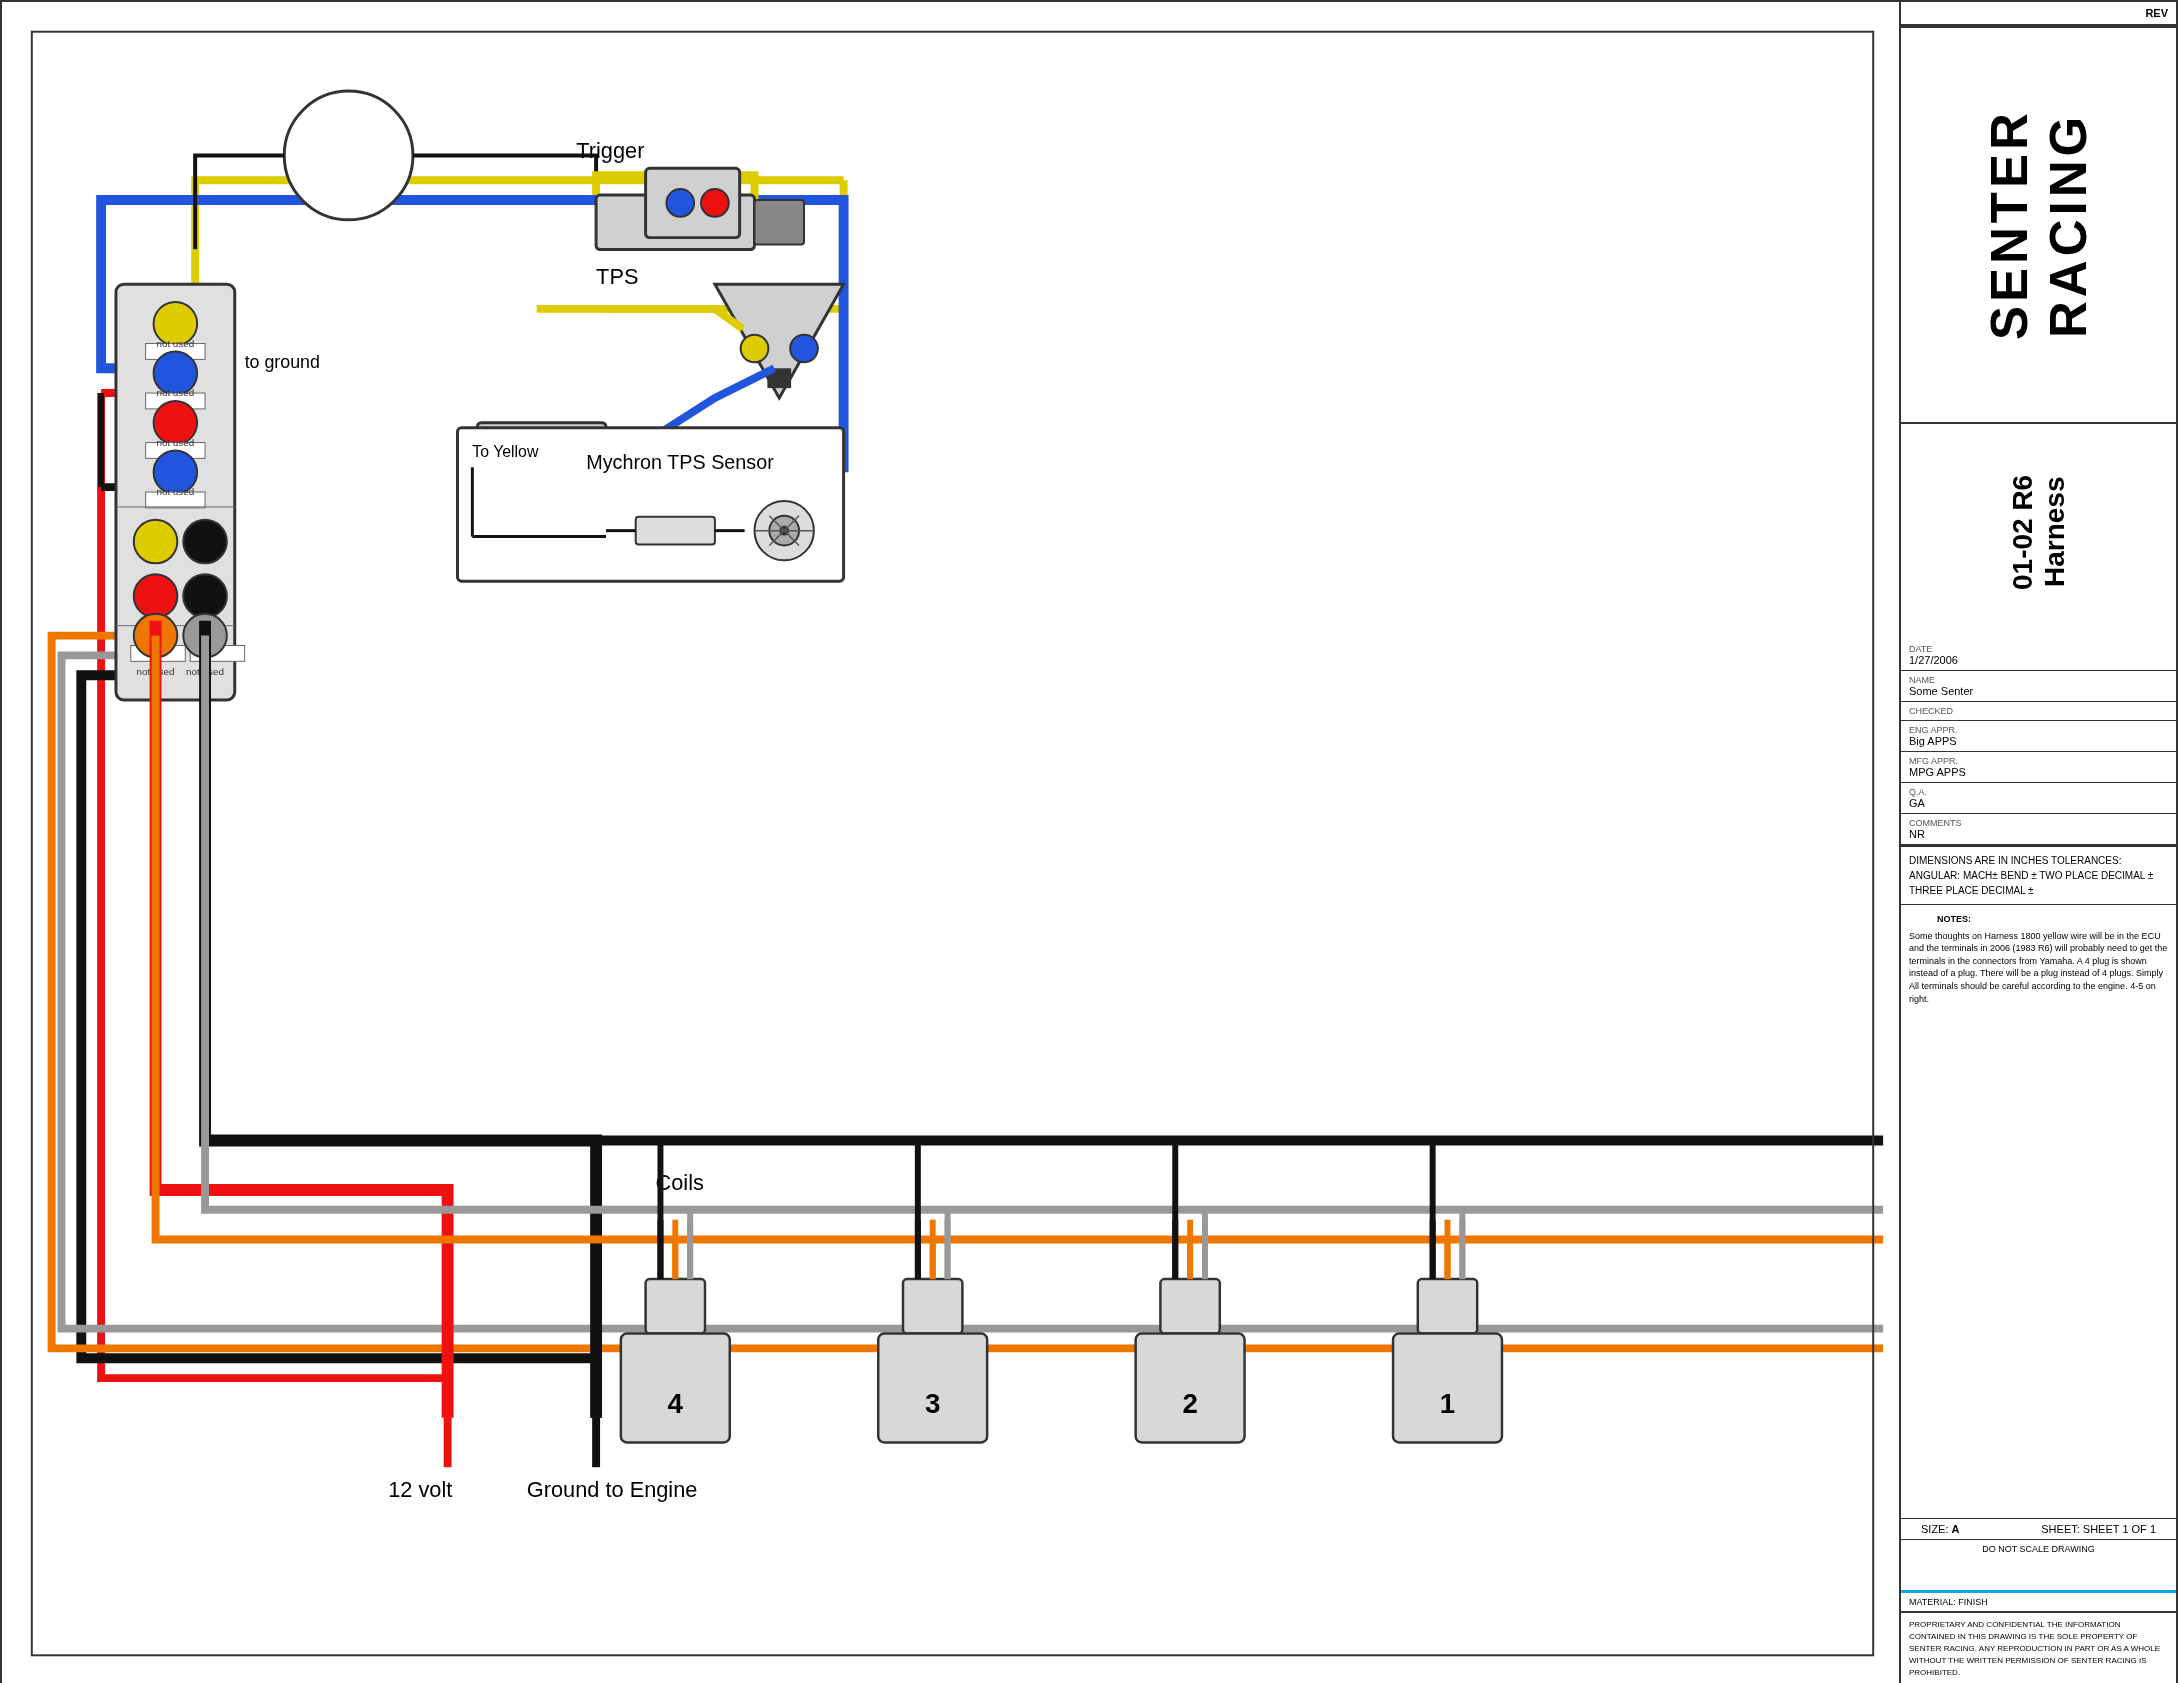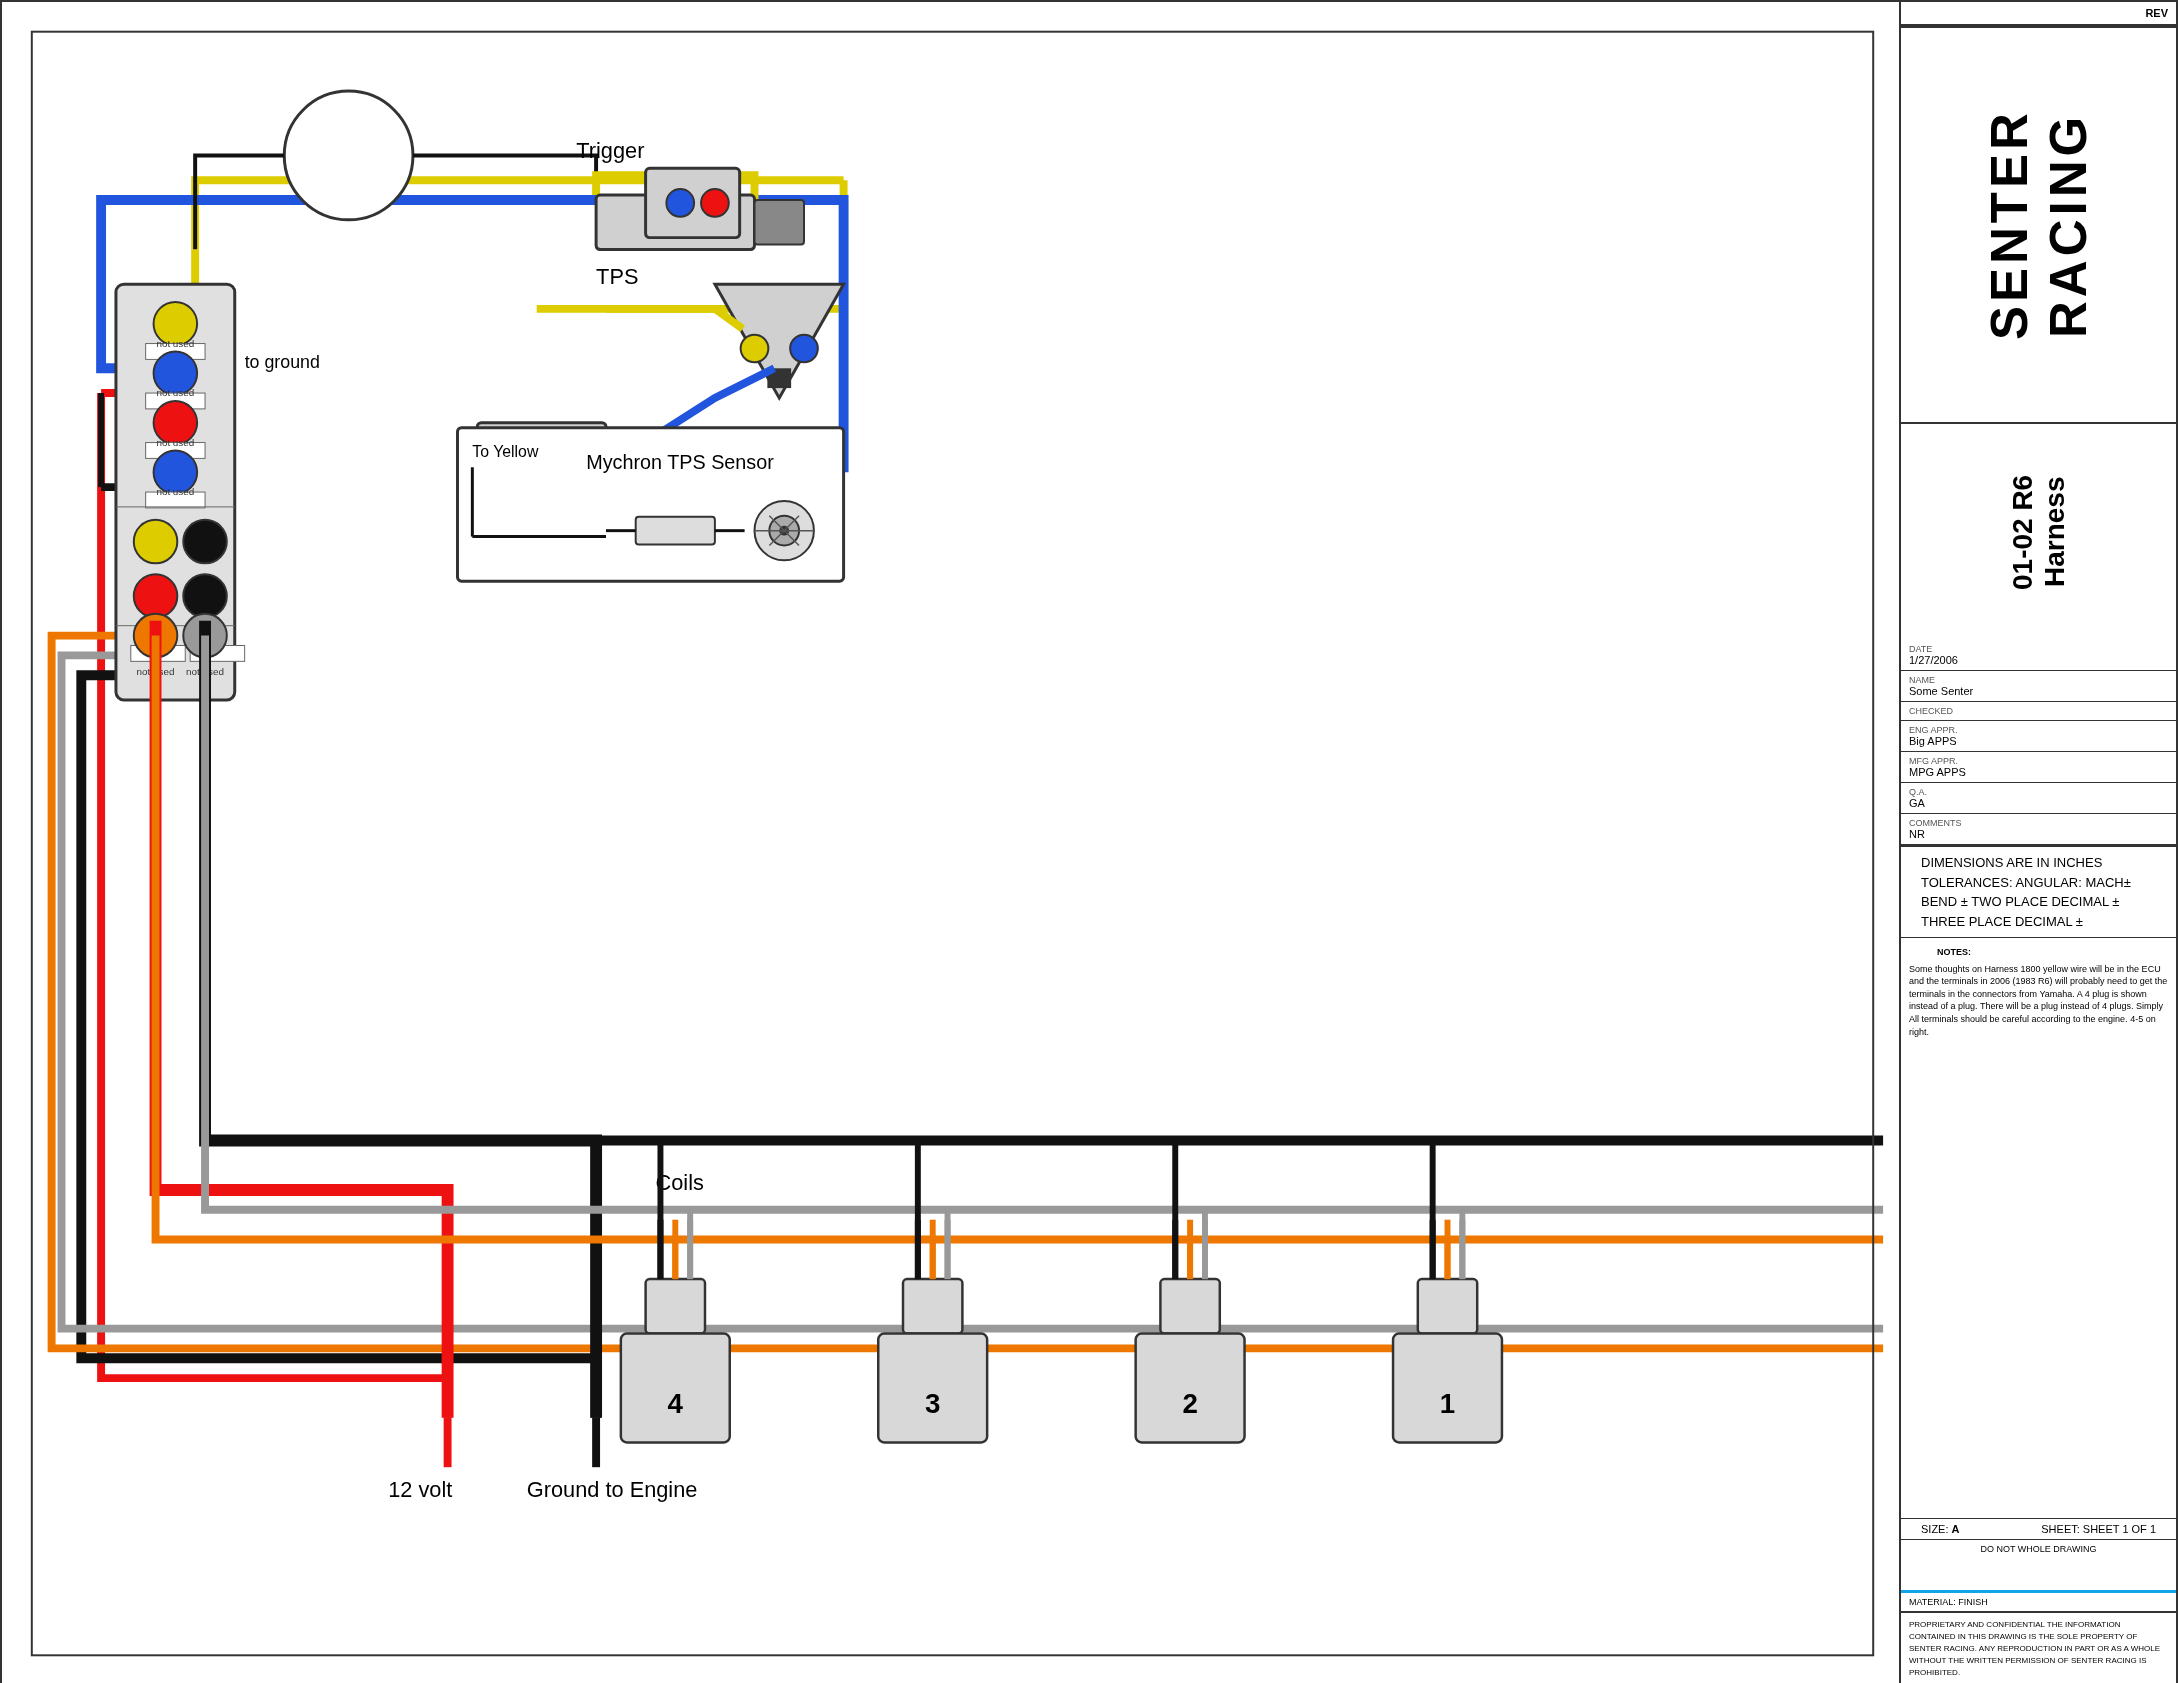--- a/index.html
+++ b/index.html
@@ -365,36 +365,36 @@
         </div>
         <div class="title-row">
           <span class="title-row-label">Q.A.</span>
           <span class="title-row-value">GA</span>
         </div>
         <div class="title-row">
           <span class="title-row-label">COMMENTS</span>
           <span class="title-row-value">NR</span>
         </div>
 
-        <div style="border-top:2px solid #333; padding:6px 20px; font-size:13px; line-height:1.5;">
+        <div style="border-top:2px solid #333; padding:6px 8px; font-size:10px; line-height:1.5;">
           <span>DIMENSIONS ARE IN INCHES TOLERANCES: ANGULAR: MACH± BEND ± TWO PLACE DECIMAL ± THREE PLACE DECIMAL ±</span>
         </div>
 
         <div class="title-notes">
           <div style="font-weight:bold; font-size:9px; margin-bottom:4px;margin-left:28px;">NOTES:</div>
           <span>Some thoughts on Harness 1800 yellow wire will be in the ECU and the terminals in 2006 (1983 R6) will probably need to get the terminals in the connectors from Yamaha. A 4 plug is shown instead of a plug. There will be a plug instead of 4 plugs. Simply All terminals should be careful according to the engine. 4-5 on right.</span>
         </div>
 
         <div style="border-top:1px solid #333; padding:4px 20px; font-size:11px; display:flex; justify-content:space-between;">
           <span>SIZE: <strong>A</strong></span>
           <span>SHEET: <span>SHEET 1 OF 1</span></span>
         </div>
 
         <div style="border-top:1px solid #333; padding:4px 8px; font-size:9px; text-align:center;">
-          <span>DO NOT WHOLE DRAWING</span>
+          <span>DO NOT SCALE DRAWING</span>
         </div>
 
         <div style="border-top:3px solid #0ea5e9; padding:4px 8px; font-size:9px; text-align:left;margin-top:32px;">
           <span>MATERIAL: </span><span>FINISH</span>
         </div>
 
         <div class="title-confidential">
           <span>PROPRIETARY AND CONFIDENTIAL THE INFORMATION CONTAINED IN THIS DRAWING IS THE SOLE PROPERTY OF SENTER RACING. ANY REPRODUCTION IN PART OR AS A WHOLE WITHOUT THE WRITTEN PERMISSION OF SENTER RACING IS PROHIBITED.</span>
         </div>
       </div>

